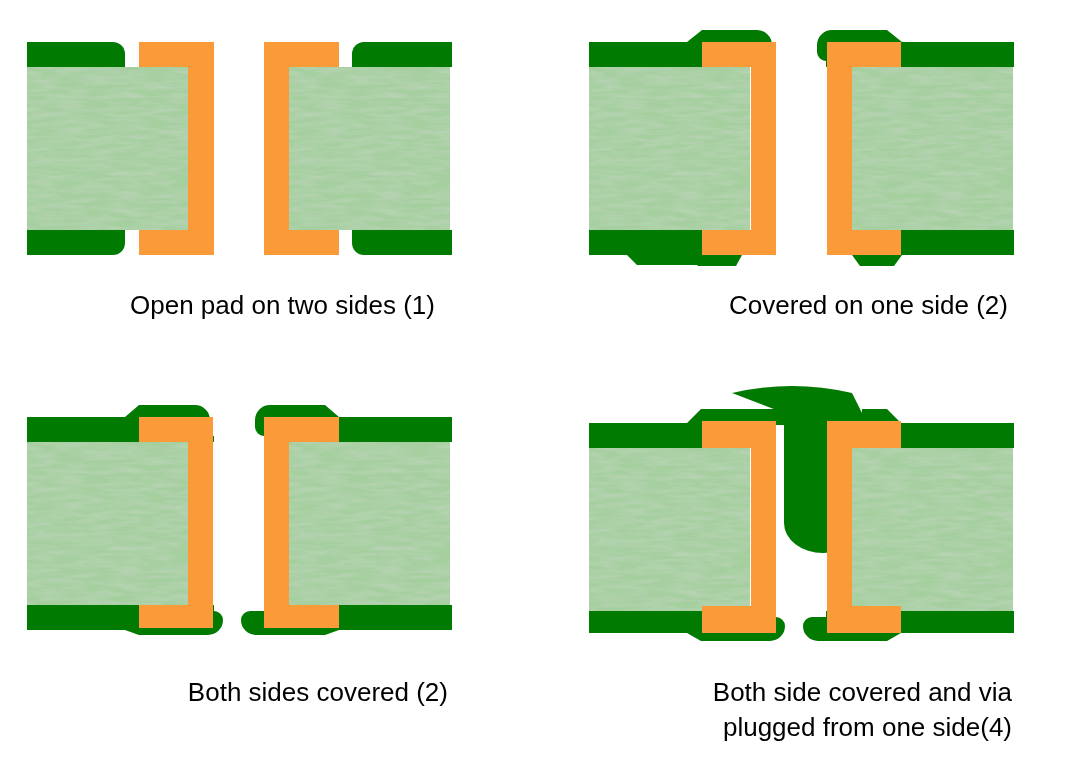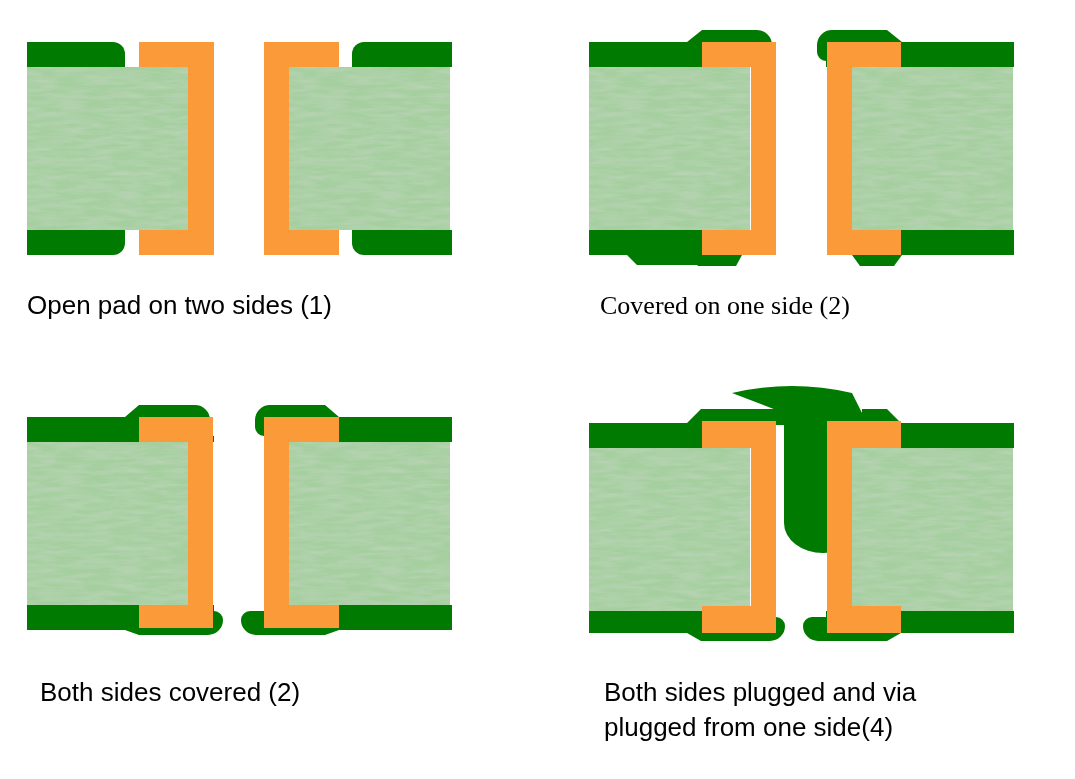--- a/index.html
+++ b/index.html
@@ -1,20 +1,20 @@
 <!DOCTYPE html>
 <html><head>
   <meta charset="utf-8">
   <style>
     html, body { margin: 0; padding: 0; background: #ffffff; }
     body { width: 1075px; height: 779px; position: relative; overflow: hidden;
            font-family: "Liberation Sans", sans-serif; }
     svg.canvas { position: absolute; left: 0; top: 0; }
     .caption { position: absolute; color: #000000; font-size: 26px; line-height: 35px;
-               text-align: left; white-space: nowrap; }
+               text-align: right; white-space: nowrap; }
   </style>
 </head>
 <body>
 
 <svg class="canvas" width="1075" height="779" viewBox="0 0 1075 779" xmlns="http://www.w3.org/2000/svg">
   <defs>
     <filter id="noise" x="0" y="0" width="100%" height="100%">
       <feTurbulence type="fractalNoise" baseFrequency="0.035 0.22" numOctaves="3" seed="7" result="t"></feTurbulence>
       <feColorMatrix in="t" type="matrix" values="0 0 0 0 0.50
                 0 0 0 0 0.66
@@ -91,16 +91,16 @@
     <g>
       <path d="M452 40 V65 H264 V42 H300 V26 H325 L339 40 Z" fill="#007A00"></path>
       <path d="M452 228 V250 H339 L325 258 H256 A15 15 0 0 1 241 243 A9 9 0 0 1 250 234 H264 V228 Z" fill="#007A00"></path>
       <use href="#substrate-tex" x="290" y="65"></use>
       <path d="M265 38 H339 V65 H290 V223 H339 V250 H265 Z" fill="#FB9A38"></path>
     </g>
   </g>
 </svg>
 
 <div class="caption" style="left:27px; width:408px; top:288px;">Open pad on two sides (1)</div>
-<div class="caption" style="left:600px; width:408px; top:288px;font-family:Liberation Serif, serif;">Covered on one side (2)</div>
+<div class="caption" style="left:600px; width:408px; top:288px;">Covered on one side (2)</div>
 <div class="caption" style="left:40px; width:408px; top:675px;">Both sides covered (2)</div>
-<div class="caption" style="left:604px; width:408px; top:675px;">Both sides plugged and via</div>
+<div class="caption" style="left:604px; width:408px; top:675px;">Both side covered and via</div>
 <div class="caption" style="left:604px; width:408px; top:710px;">plugged from one side(4)</div>
 
 </body></html>

